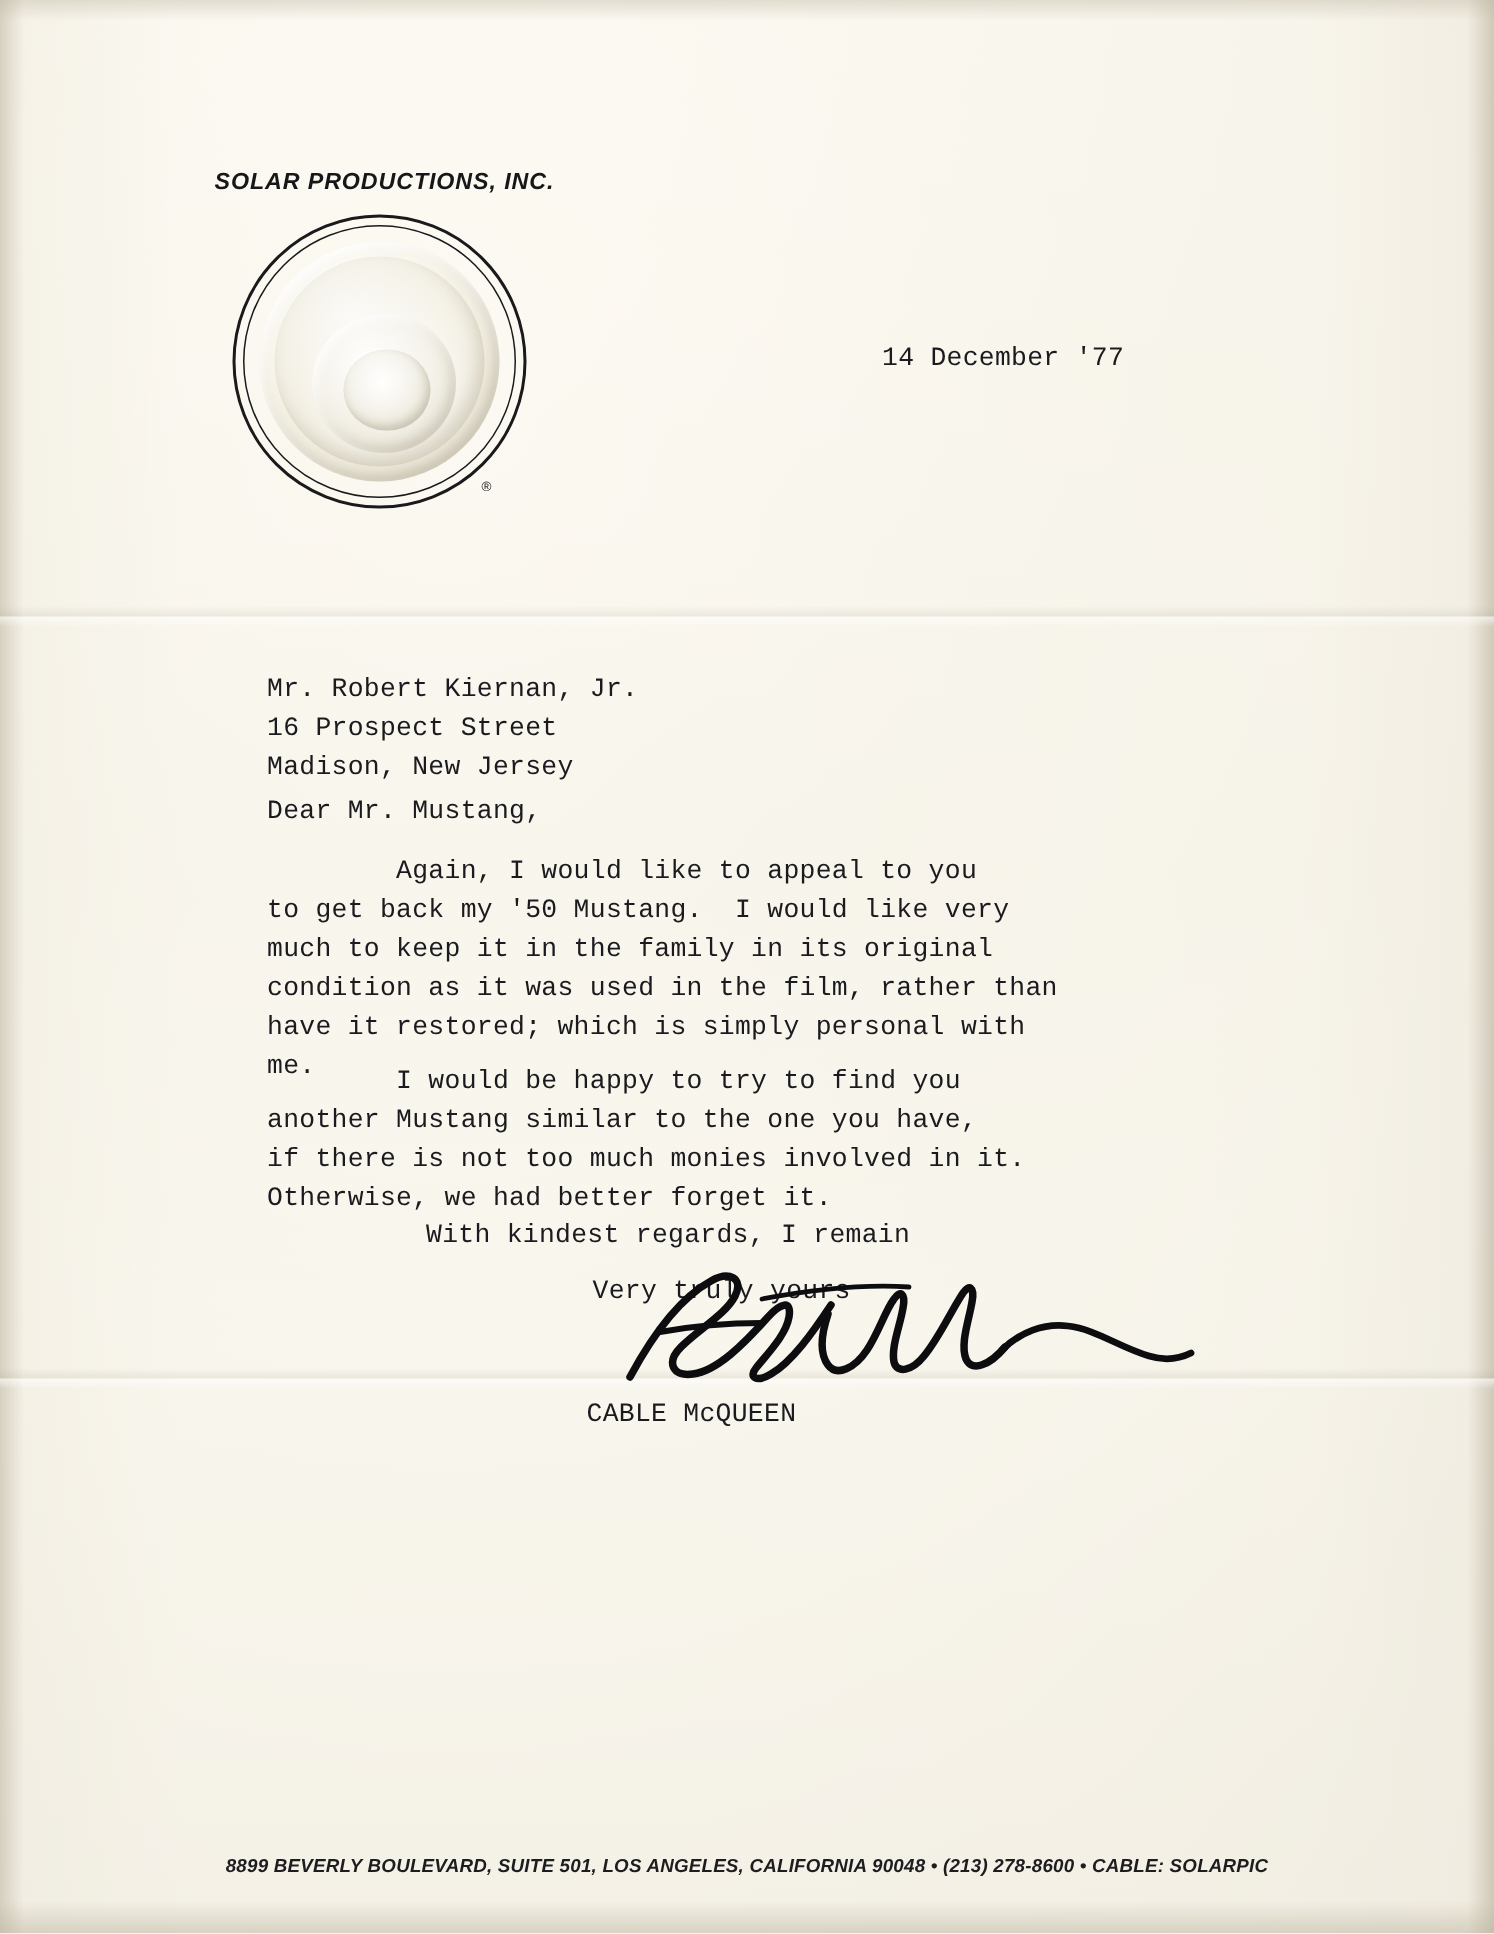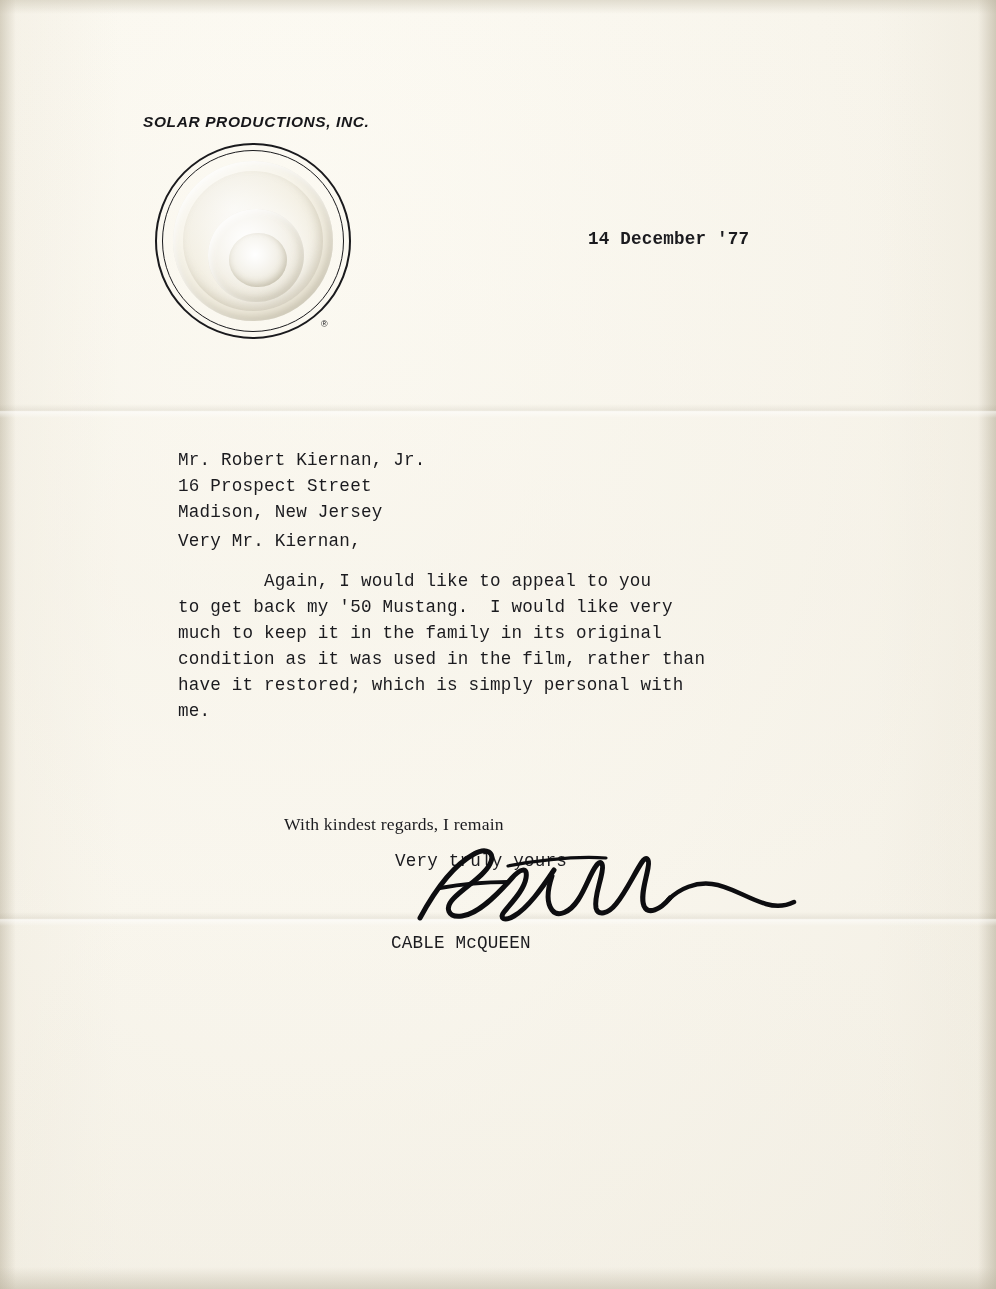--- a/index.html
+++ b/index.html
@@ -140,21 +140,20 @@
     font-size: 17.6px;
     line-height: 26px;
     color: #1b1b1f;
     letter-spacing: 0.2px;
     white-space: pre;
   }
   .date {
     position: absolute;
     left: 588px;
     top: 226px;
-    font-weight: bold;
   }
   .address {
     position: absolute;
     left: 178px;
     top: 447px;
   }
   .salutation {
     position: absolute;
     left: 178px;
     top: 528px;
@@ -166,21 +165,20 @@
   }
   .para-2 {
     position: absolute;
     left: 178px;
     top: 708px;
   }
   .closing-1 {
     position: absolute;
     left: 284px;
     top: 811px;
-    font-family: Liberation Serif, serif;
   }
   .closing-2 {
     position: absolute;
     left: 395px;
     top: 848px;
   }
   .signer {
     position: absolute;
     left: 391px;
     top: 930px;
@@ -237,40 +235,45 @@
     </div>
     <div class="logo-reg">®</div>
   </div>
 
   <div class="tw date">14 December '77</div>
 
   <div class="tw address">Mr. Robert Kiernan, Jr.
 16 Prospect Street
 Madison, New Jersey</div>
 
-  <div class="tw salutation">Very Mr. Kiernan,</div>
+  <div class="tw salutation">Dear Mr. Mustang,</div>
 
   <div class="tw para-1">        Again, I would like to appeal to you
 to get back my '50 Mustang.  I would like very
 much to keep it in the family in its original
 condition as it was used in the film, rather than
 have it restored; which is simply personal with
 me.</div>
 
+  <div class="tw para-2">        I would be happy to try to find you
+another Mustang similar to the one you have,
+if there is not too much monies involved in it.
+Otherwise, we had better forget it.</div>
 
   <div class="tw closing-1">With kindest regards, I remain</div>
 
   <div class="tw closing-2">Very truly yours</div>
 
   <svg class="signature" viewBox="0 0 400 110">
     <g fill="none" stroke="#0d0d10" stroke-linecap="round" stroke-linejoin="round">
       <path d="M20 92 C 34 66, 52 40, 74 28 C 86 21, 96 26, 90 38 C 84 50, 66 60, 54 72 C 44 82, 48 92, 62 90 C 78 88, 96 70, 112 52 C 120 43, 128 40, 126 52 C 124 64, 112 76, 104 86 C 99 92, 104 96, 114 90 C 128 82, 142 62, 154 44" stroke-width="5"></path>
       <path d="M40 62 C 62 58, 86 56, 108 56" stroke-width="4"></path>
       <path d="M152 50 C 148 62, 146 76, 152 84 C 158 92, 170 86, 178 74 C 186 62, 190 48, 196 40 C 200 34, 204 36, 202 46 C 200 58, 194 72, 196 82 C 198 90, 208 88, 216 78 C 226 66, 234 48, 242 36 C 246 30, 250 32, 248 42 C 246 54, 240 70, 244 80 C 248 89, 260 84, 270 72" stroke-width="5"></path>
       <path d="M268 74 C 280 62, 296 56, 312 58 C 330 60, 346 72, 366 78 C 376 81, 386 80, 394 76" stroke-width="4.5"></path>
       <path d="M108 40 C 140 34, 176 30, 206 32" stroke-width="3.2"></path>
     </g>
   </svg>
 
   <div class="tw signer">CABLE McQUEEN</div>
 
+  <div class="footer">8899 BEVERLY BOULEVARD, SUITE 501, LOS ANGELES, CALIFORNIA 90048  •  (213) 278-8600  •  CABLE: SOLARPIC</div>
 
 </div>
 
 </body></html>

